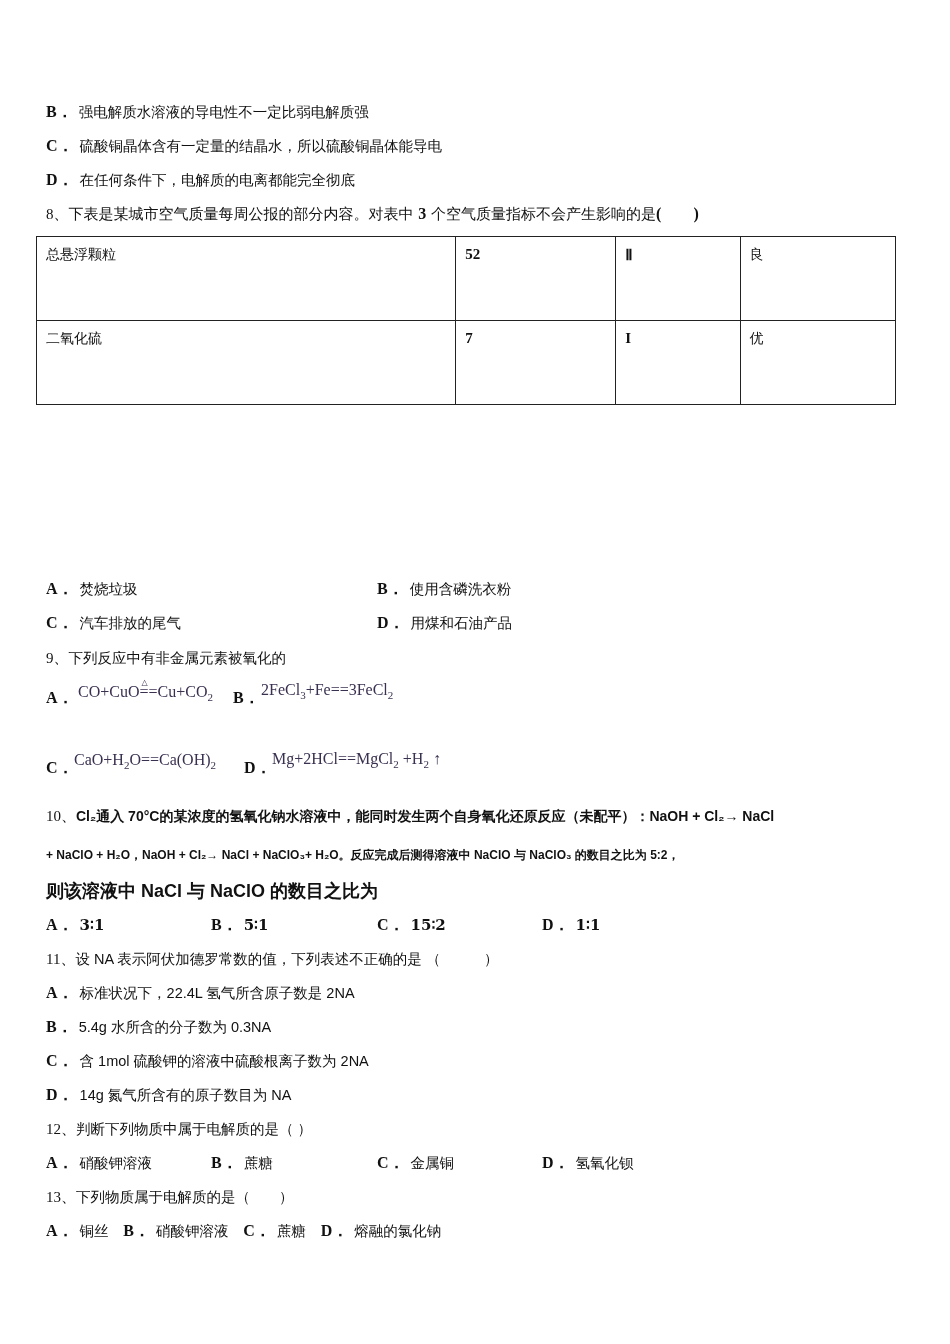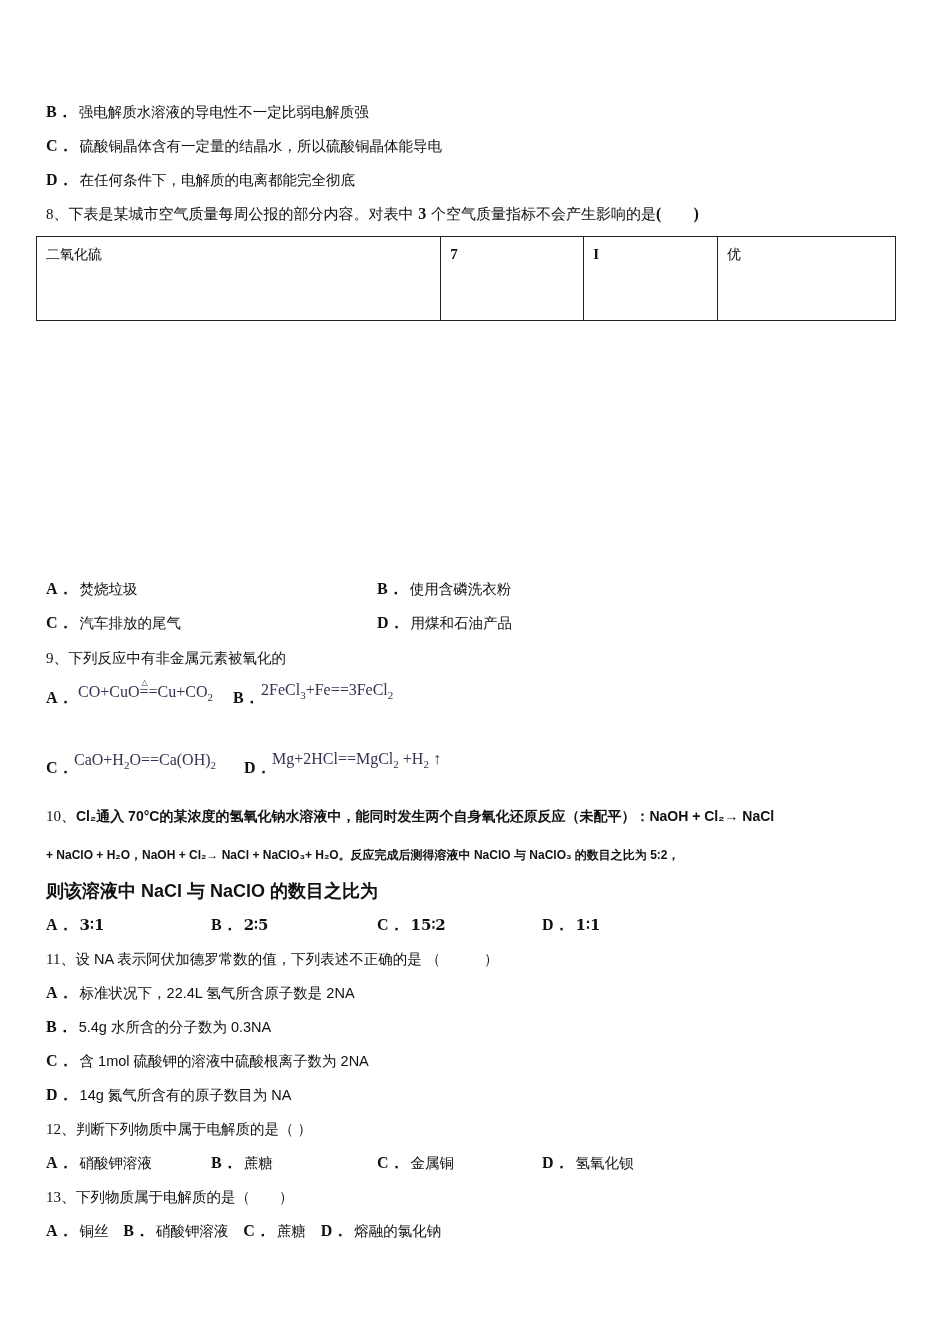--- a/index.html
+++ b/index.html
@@ -41,20 +41,26 @@
 </div>
 
 <div class="line" style="top:204px">
   <span class="qnum">8、</span><span>下表是某城市空气质量每周公报的部分内容。对表中</span>
   <span class="b ser">3</span>
   <span>个空气质量指标不会产生影响的是</span><span class="b ser">(　　)</span>
 </div>
 
 <table class="aq">
   <tbody>
+  <tr>
+    <td>总悬浮颗粒</td>
+    <td class="num">52</td>
+    <td class="num">Ⅱ</td>
+    <td>良</td>
+  </tr>
   <tr>
     <td>二氧化硫</td>
     <td class="num">7</td>
     <td class="num">I</td>
     <td>优</td>
   </tr>
 </tbody>
   </table>
 
 <div class="opt" style="left:46px; top:579px">
@@ -97,21 +103,21 @@
 <div class="line" style="top:844px">
   <span class="b sans" style="font-size:12px">+ NaClO + H₂O，NaOH + Cl₂→ NaCl + NaClO₃+ H₂O。反应完成后测得溶液中 NaClO 与 NaClO₃ 的数目之比为 5:2，</span>
 </div>
 <div class="line" style="top:881px">
   <span class="b sans" style="font-size:18px">则该溶液中 NaCl 与 NaClO 的数目之比为</span>
 </div>
 <div class="opt" style="left:46px; top:915px">
   <span class="lbl">A．</span><span class="b">3∶1</span>
 </div>
 <div class="opt" style="left:211px; top:915px">
-  <span class="lbl">B．</span><span class="b">2∶5</span>
+  <span class="lbl">B．</span><span class="b">5∶1</span>
 </div>
 <div class="opt" style="left:377px; top:915px">
   <span class="lbl">C．</span><span class="b">15∶2</span>
 </div>
 <div class="opt" style="left:542px; top:915px">
   <span class="lbl">D．</span><span class="b">1∶1</span>
 </div>
 
 <div class="line" style="top:949px">
   <span class="qnum">11、</span><span class="sans">设 NA 表示阿伏加德罗常数的值，下列表述不正确的是 （　　　）</span>

